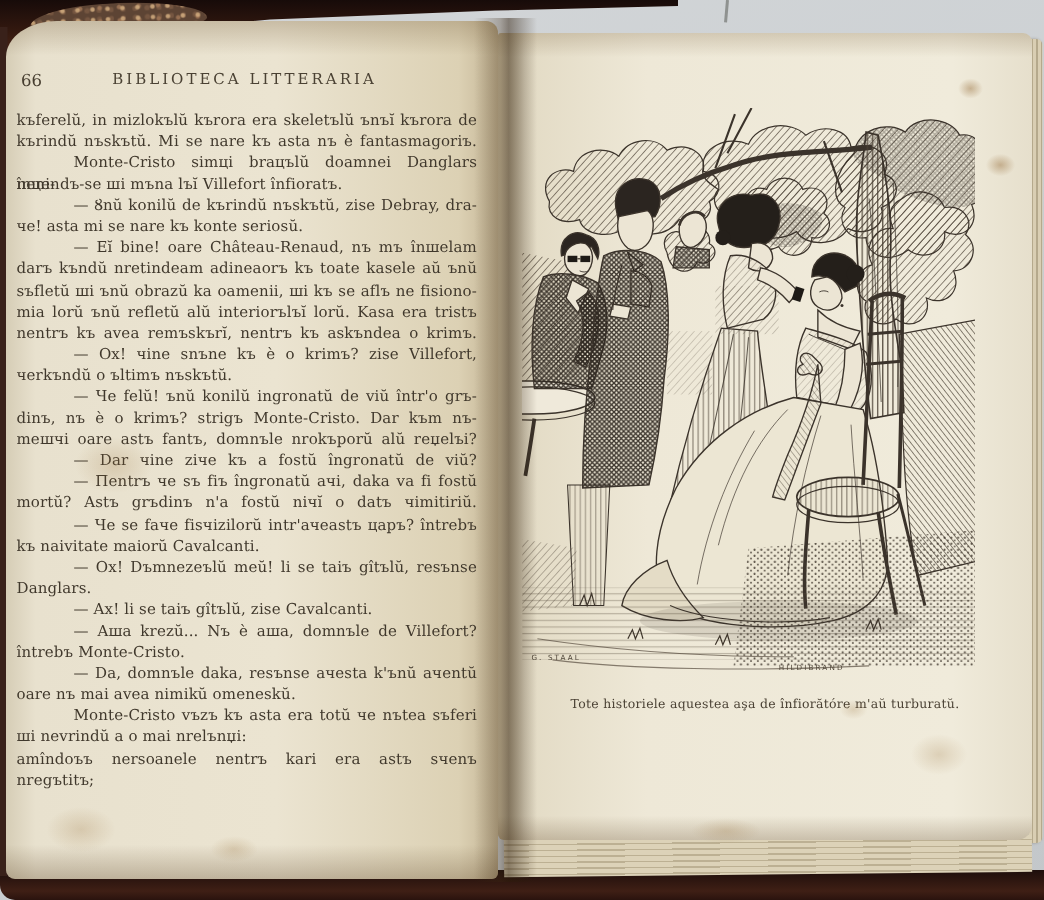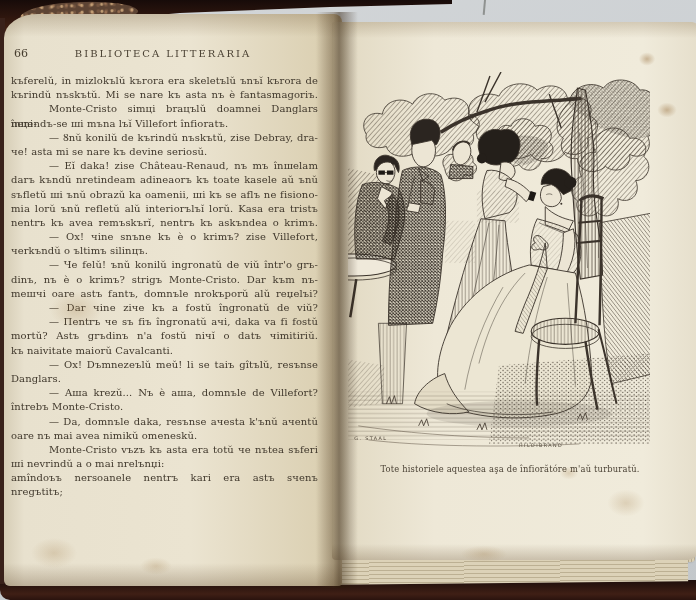--- a/index.html
+++ b/index.html
@@ -19,21 +19,21 @@
   .cover-bottom{position:absolute;left:0;top:580px;width:696px;height:20px;
       background:linear-gradient(180deg,#1d0e0b,#3f1f15 70%,#2a130e);border-radius:0 0 0 10px;z-index:1;}
   .cover-left{position:absolute;left:0;top:18px;width:5px;height:566px;background:#39211a;z-index:1;}
   .fore-edge{position:absolute;left:686px;top:26px;width:9px;height:536px;
       background:repeating-linear-gradient(90deg,#d9ceb3 0 2px,#b5a98c 2px 3px);
       border-radius:0 4px 4px 0;box-shadow:-1px 0 2px rgba(60,45,25,.35);z-index:2;}
   .bottom-stack{position:absolute;left:336px;top:558px;width:352px;height:25px;
       background:repeating-linear-gradient(180deg,#dcd2b8 0 3px,#bcb093 3px 4px);
       transform:rotate(-0.6deg);z-index:2;}
   
-  .page{position:absolute;z-index:3;padding-left:10px;}
+  .page{position:absolute;z-index:3;}
   .left-page{left:4px;top:14px;width:328px;height:572px;
       background:linear-gradient(90deg,#d6cdb6 0,#e8e1ce 6%,#ebe4d1 55%,#dcd1b4 92%,#c3b494 100%);
       border-radius:34px 8px 4px 6px/24px 8px 4px 6px;}
   .left-page::before{content:"";position:absolute;inset:0;border-radius:inherit;pointer-events:none;
       background:linear-gradient(180deg,rgba(110,85,50,.28),rgba(110,85,50,0) 4%,rgba(110,85,50,0) 96%,rgba(90,65,35,.3));}
   .right-page{left:332px;top:22px;width:356px;height:538px;
       background:linear-gradient(90deg,#c6b99a 0,#e3dbc5 5%,#eee8d7 28%,#f0ebdb 85%,#e6dfcc 100%);
       border-radius:2px 6px 10px 4px;}
   .right-page::before{content:"";position:absolute;inset:0;border-radius:inherit;pointer-events:none;
       background:linear-gradient(180deg,rgba(110,85,50,.22),rgba(110,85,50,0) 3%,rgba(110,85,50,0) 97%,rgba(90,65,35,.25));}
@@ -76,37 +76,39 @@
 
   <div class="page left-page">
     <div class="pg-num">66</div>
     <div class="header-title">BIBLIOTECA LITTERARIA</div>
     <div class="text-col">
         <div class="tline just">kъferelŭ, in mizlokъlŭ kъrora era skeletъlŭ ъnъĭ kъrora de</div>
         <div class="tline just">kъrindŭ nъskъtŭ. Mi se nare kъ asta nъ è fantasmagoriъ.</div>
         <div class="tline ind just">Monte-Cristo simцi braцъlŭ doamnei Danglars înце-</div>
         <div class="tline">nenindъ-se шi mъna lъĭ Villefort înfioratъ.</div>
         <div class="tline ind just">— Ȣnŭ konilŭ de kъrindŭ nъskъtŭ, zise Debray, dra-</div>
-        <div class="tline">чe! asta mi se nare kъ devine seriosŭ.</div>
-        <div class="tline ind just">— Eĭ daka! zise Château-Renaud, nъ mъ înшelam</div>
+        <div class="tline">чe! asta mi se nare kъ konte seriosŭ.</div>
+        <div class="tline ind just">— Eĭ bine! oare Château-Renaud, nъ mъ înшelam</div>
         <div class="tline just">darъ kъndŭ nretindeam adineaorъ kъ toate kasele aŭ ъnŭ</div>
         <div class="tline just">sъfletŭ шi ъnŭ obrazŭ ka oamenii, шi kъ se aflъ ne fisiono-</div>
         <div class="tline just">mia lorŭ ъnŭ refletŭ alŭ interiorъlъĭ lorŭ. Kasa era tristъ</div>
         <div class="tline just">nentrъ kъ avea remъskъrĭ, nentrъ kъ askъndea o krimъ.</div>
         <div class="tline ind just">— Ox! чine snъne kъ è o krimъ? zise Villefort,</div>
-        <div class="tline">чerkъndŭ o ъltimъ silinцъ.</div>
+        <div class="tline">чerkъndŭ o ъltimъ nъskъtŭ.</div>
         <div class="tline ind just">— Чe felŭ! ъnŭ konilŭ ingronatŭ de viŭ într'o grъ-</div>
         <div class="tline just">dinъ, nъ è o krimъ? strigъ Monte-Cristo. Dar kъm nъ-</div>
         <div class="tline just">meшчi oare astъ fantъ, domnъle nrokърorŭ alŭ reџelъi?</div>
         <div class="tline ind just">— Dar чine ziчe kъ a fostŭ îngronatŭ de viŭ?</div>
         <div class="tline ind just">— Пentrъ чe sъ fiъ îngronatŭ aчi, daka va fi fostŭ</div>
         <div class="tline just">mortŭ? Astъ grъdinъ n'a fostŭ niчĭ o datъ чimitiriŭ.</div>
+        <div class="tline ind just">— Чe se faчe fisчizilorŭ intr'aчeastъ царъ? întrebъ</div>
         <div class="tline">kъ naivitate maiorŭ Cavalcanti.</div>
         <div class="tline ind just">— Ox! Dъmnezeъlŭ meŭ! li se taiъ gîtъlŭ, resъnse</div>
         <div class="tline">Danglars.</div>
+        <div class="tline ind">— Ax! li se taiъ gîtъlŭ, zise Cavalcanti.</div>
         <div class="tline ind just">— Aшa krezŭ... Nъ è aшa, domnъle de Villefort?</div>
         <div class="tline">întrebъ Monte-Cristo.</div>
         <div class="tline ind just">— Da, domnъle daka, resъnse aчesta k'ъnŭ aчentŭ</div>
         <div class="tline">oare nъ mai avea nimikŭ omeneskŭ.</div>
         <div class="tline ind just">Monte-Cristo vъzъ kъ asta era totŭ чe nъtea sъferi</div>
         <div class="tline">шi nevrindŭ a o mai nrelъnџi:</div>
         <div class="tline just">amîndoъъ nersoanele nentrъ kari era astъ sчenъ nregъtitъ;</div>
       </div>
     <div class="stain" style="left:36px;top:270px;width:72px;height:52px;"></div>
     <div class="stain" style="left:18px;top:518px;width:64px;height:42px;"></div>

